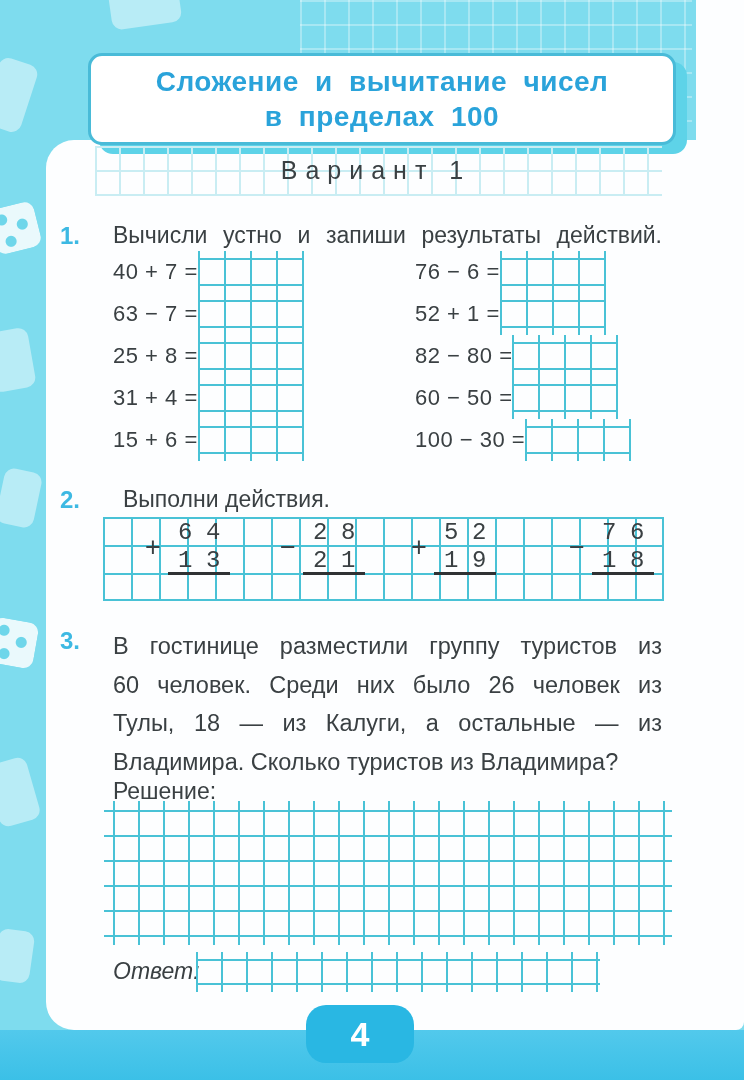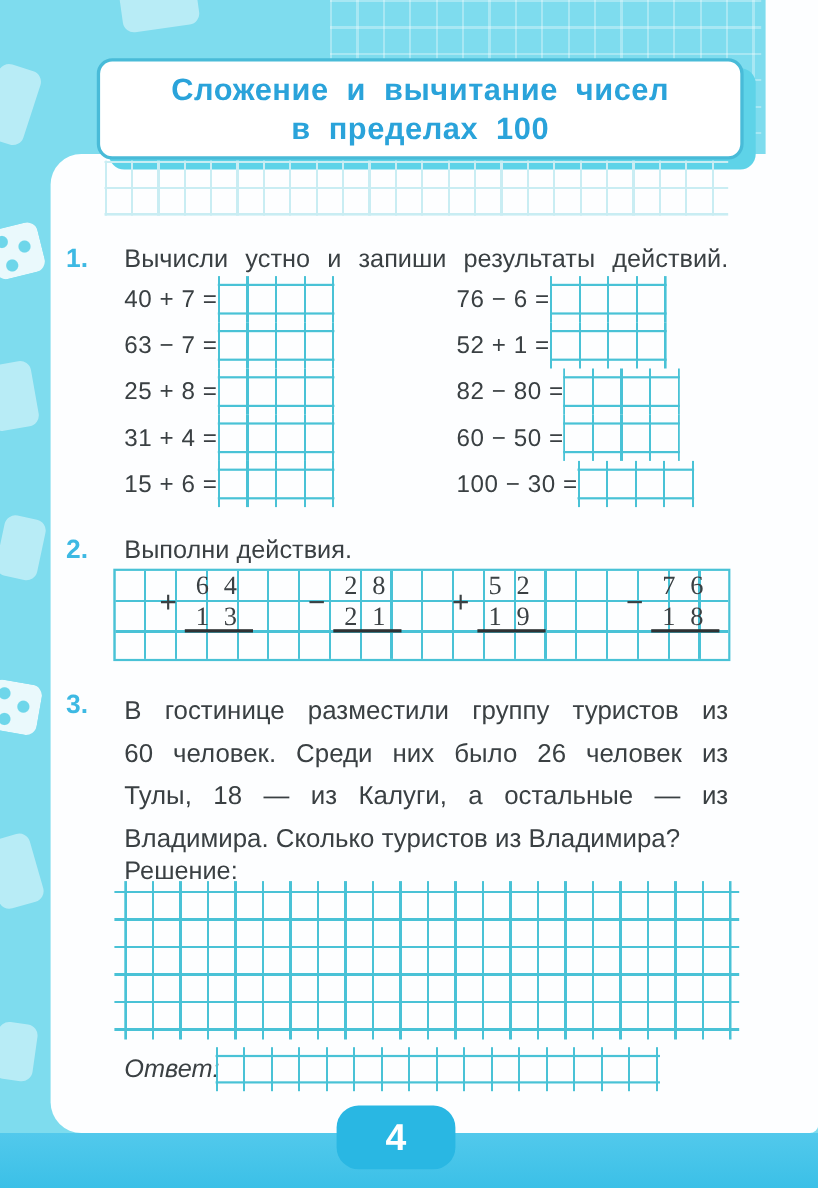--- a/index.html
+++ b/index.html
@@ -81,21 +81,21 @@
     position:absolute;left:103px;top:517px;width:561px;height:84px;
     border:2px solid var(--grid-cyan);
     background:
       repeating-linear-gradient(to right,transparent 0 26px,var(--grid-cyan) 26px 28px),
       repeating-linear-gradient(to bottom,transparent 0 26px,var(--grid-cyan) 26px 28px);
   }
   .colprob{position:absolute;top:0;width:60px;}
   .colprob .op{position:absolute;left:-26px;top:13px;font-size:27px;color:var(--text-dark);}
   .operand{
     display:block;height:28px;line-height:28px;
-    font-family:Liberation Serif, serif;font-size:24px;color:var(--text-dark);
+    font-family:Liberation Mono, monospace;font-size:24px;color:var(--text-dark);
     letter-spacing:13.5px;padding-left:7px;white-space:nowrap;
   }
   .operand.bottom{border-bottom:3px solid var(--underline-dark);width:62px;margin-left:-3px;padding-left:10px;}
   
   .para{position:absolute;left:113px;top:627px;width:549px;}
   .para .pline{font-size:23.5px;line-height:38.5px;color:var(--text-dark);}
   .subline{position:absolute;left:113px;font-size:23px;color:var(--text-dark);}
   .biggrid{position:absolute;left:104px;top:801px;width:568px;height:144px;}
   .biggrid .v{position:absolute;left:9px;right:7px;top:0;bottom:0;
     background:repeating-linear-gradient(to right,var(--grid-cyan) 0 2px,transparent 2px 25px);}
@@ -132,20 +132,21 @@
   <div class="top-grid"></div>
 
   <div class="page"></div>
   <div class="page-corner"></div>
 
   <div class="title-box">
     <div class="title-line">Сложение и вычитание чисел</div>
     <div class="title-line">в пределах 100</div>
   </div>
   <div class="variant-grid"></div>
+  <div class="variant">Вариант 1</div>
 
   <div class="tnum" style="top:222px;">1.</div>
   <div class="instr just" style="top:222px;">Вычисли устно и запиши результаты действий.</div>
 
   <div class="eqcol left">
     <div class="eqrow">
       <span class="eqlabel">40 + 7 =</span>
       <span class="cells">
           <span class="v"></span>
           <span class="h"></span>
@@ -213,21 +214,21 @@
     <div class="eqrow">
       <span class="eqlabel">100 − 30 =</span>
       <span class="cells">
           <span class="v"></span>
           <span class="h"></span>
         </span>
     </div>
   </div>
 
   <div class="tnum" style="top:486px;">2.</div>
-  <div class="instr" style="top:486px;">Выполни действия.</div>
+  <div class="instr" style="top:486px;margin-left:10px;">Выполни действия.</div>
 
   <div class="workstrip">
     <div class="colprob" style="left:66px;">
       <span class="op">+</span>
       <span class="operand top">64</span>
       <span class="operand bottom">13</span>
     </div>
     <div class="colprob" style="left:201px;">
       <span class="op">−</span>
       <span class="operand top">28</span>

